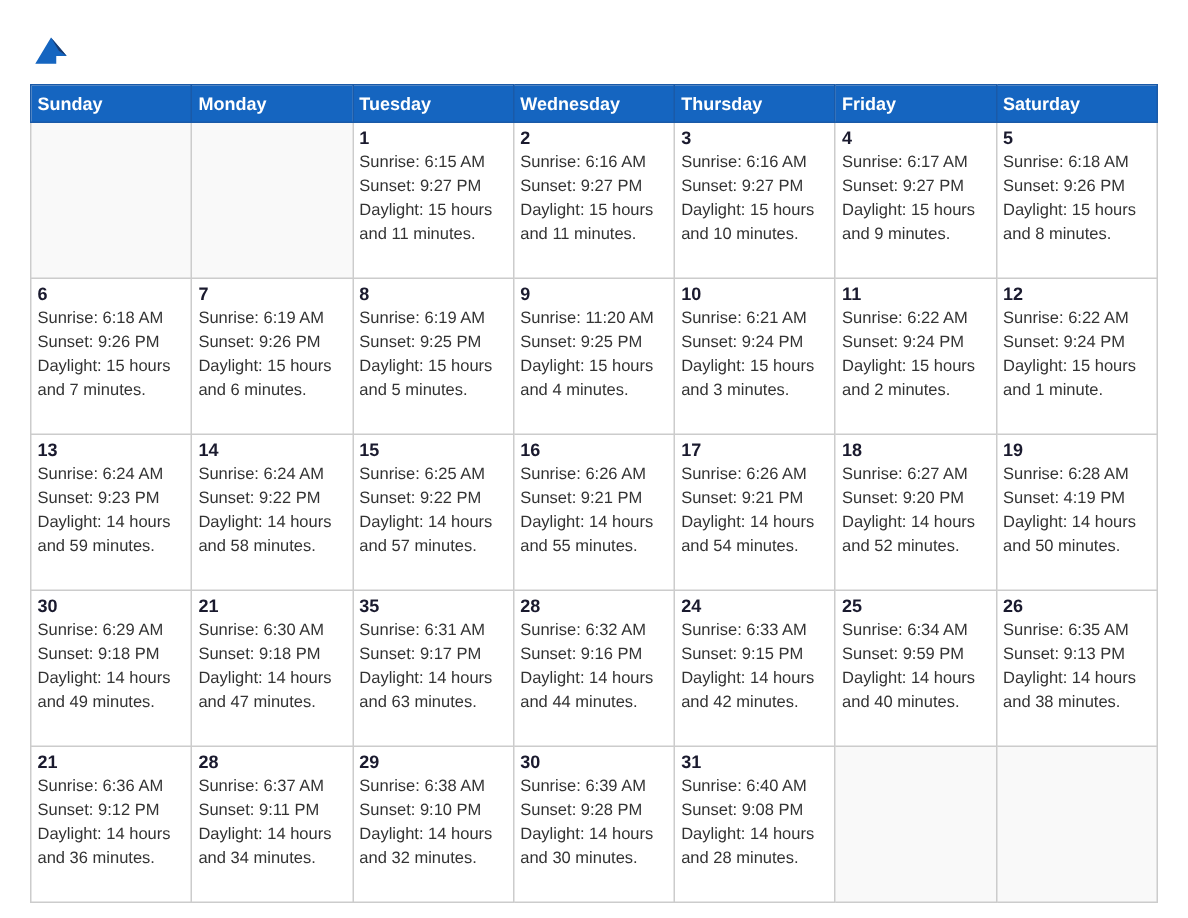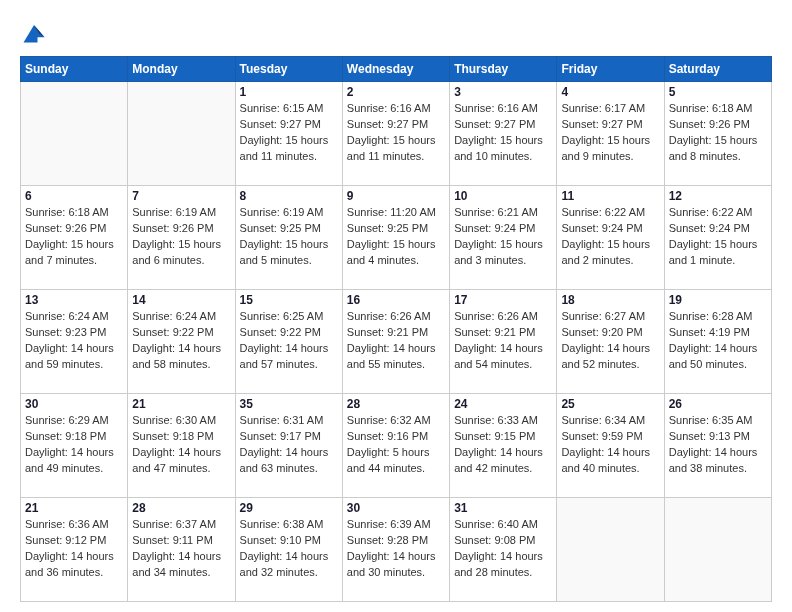--- a/index.html
+++ b/index.html
@@ -307,21 +307,21 @@
               <div>Sunrise: 6:31 AM</div>
               <div>Sunset: 9:17 PM</div>
               <div>Daylight: 14 hours and 63 minutes.</div>
             </div>
           </td>
           <td>
             <span class="day-number">28</span>
             <div class="day-info">
               <div>Sunrise: 6:32 AM</div>
               <div>Sunset: 9:16 PM</div>
-              <div>Daylight: 5 hours and 44 minutes.</div>
+              <div>Daylight: 14 hours and 44 minutes.</div>
             </div>
           </td>
           <td>
             <span class="day-number">24</span>
             <div class="day-info">
               <div>Sunrise: 6:33 AM</div>
               <div>Sunset: 9:15 PM</div>
               <div>Daylight: 14 hours and 42 minutes.</div>
             </div>
           </td>

